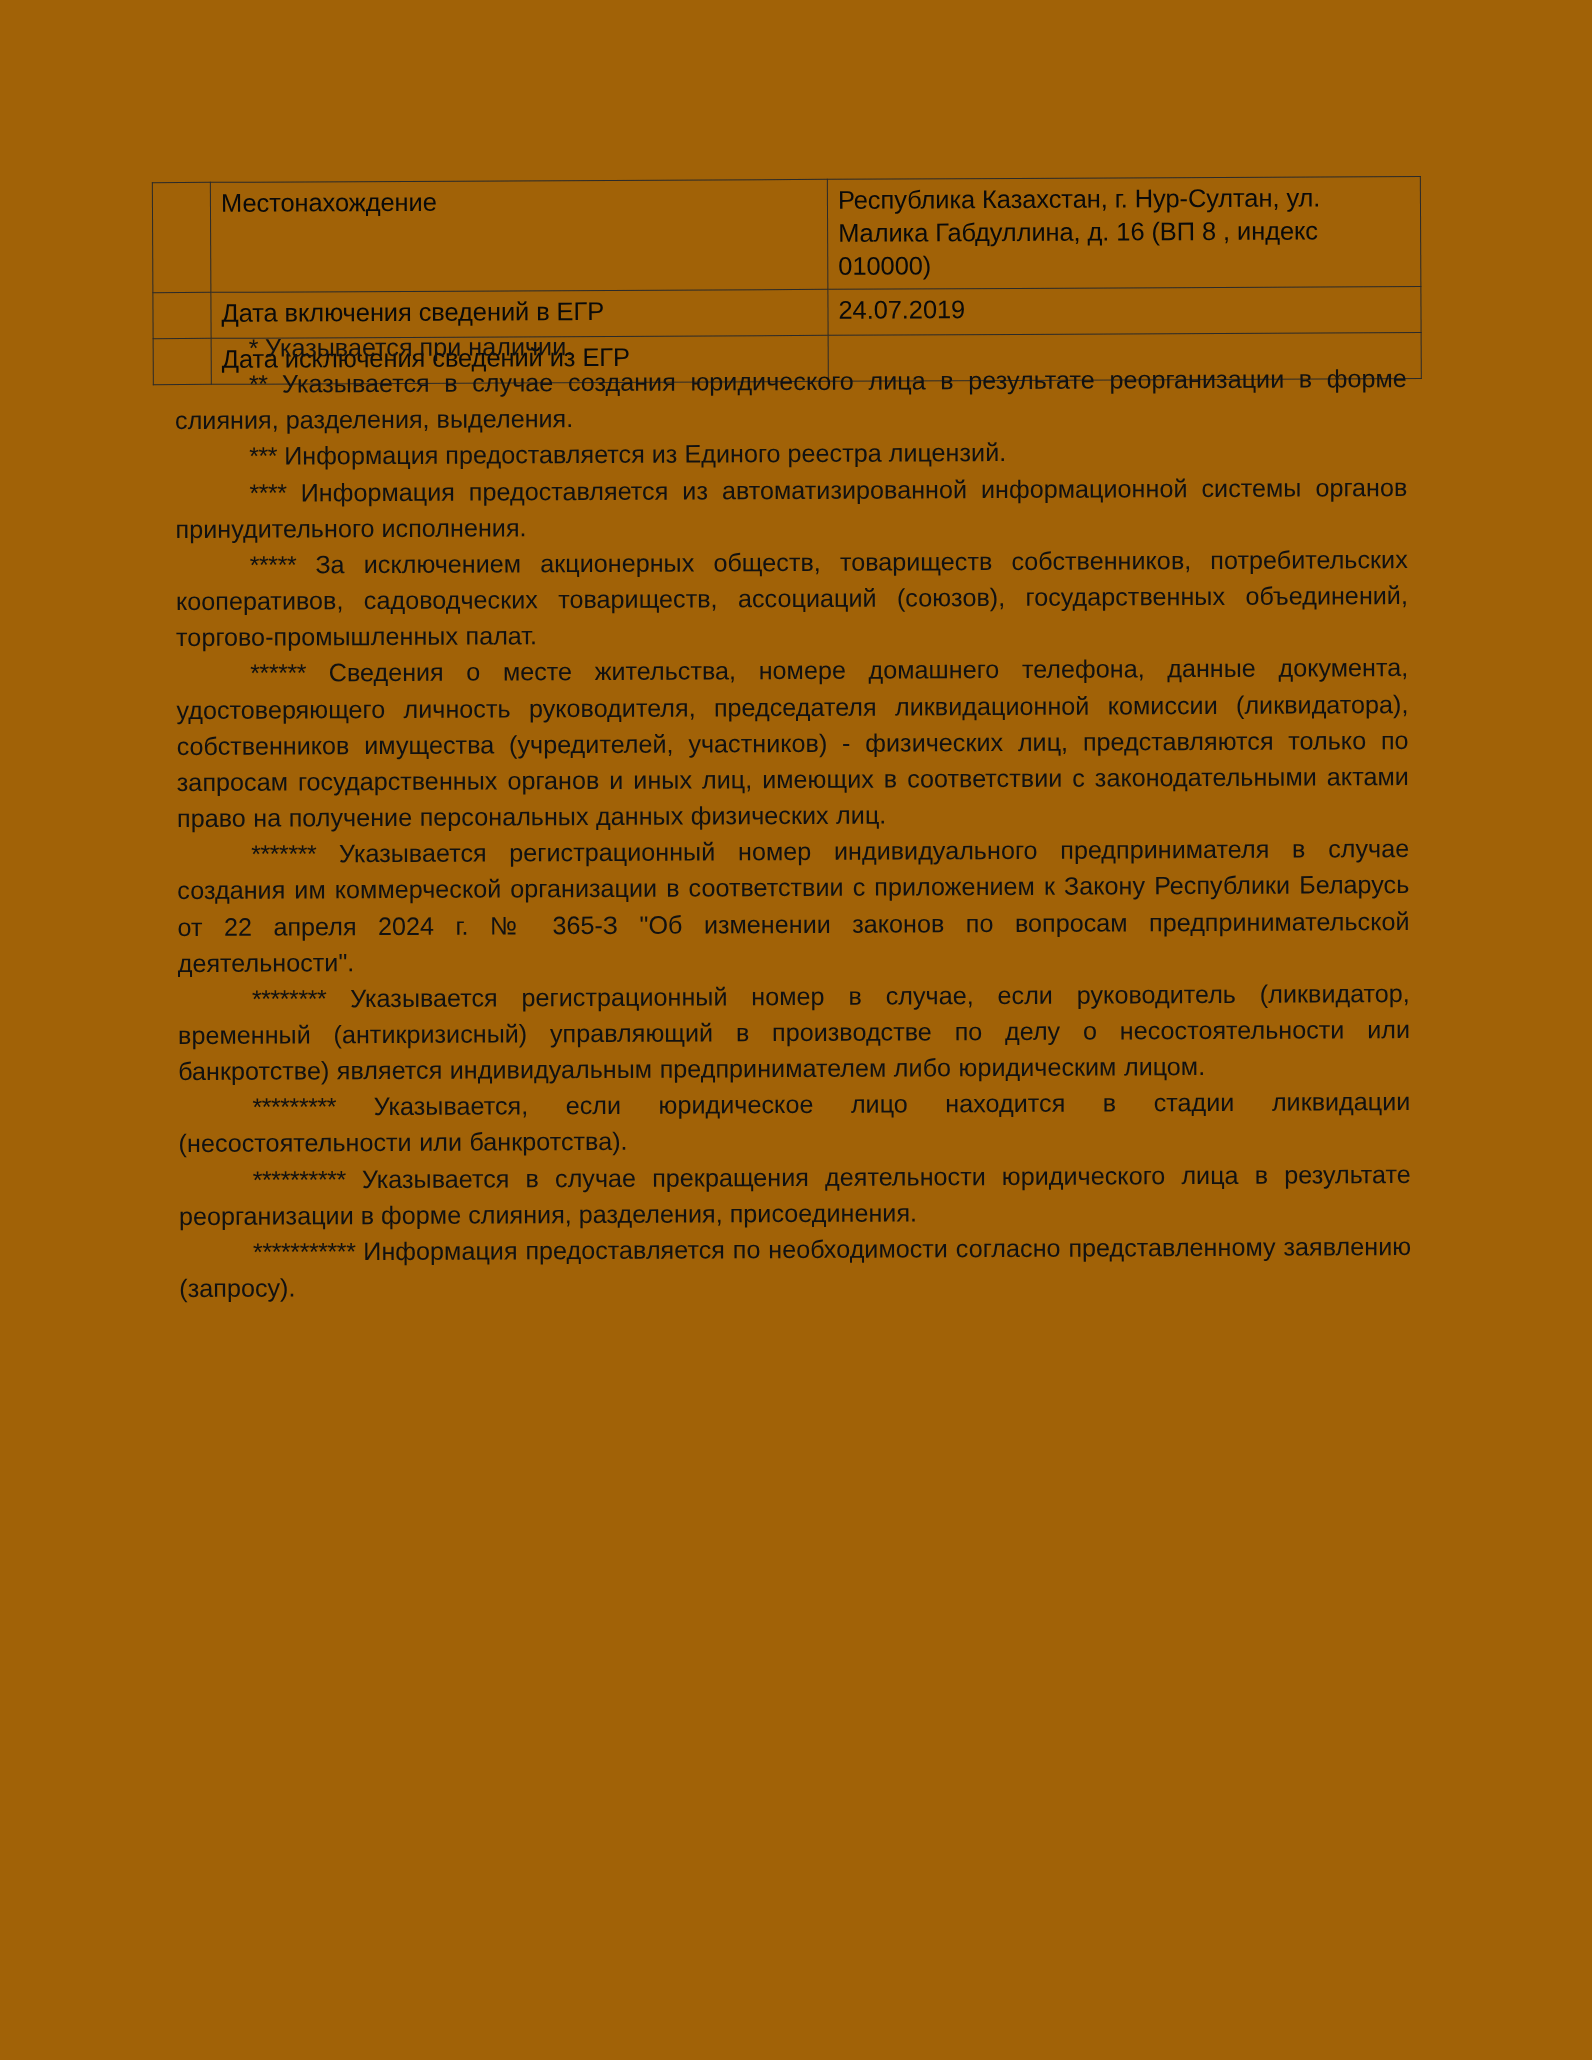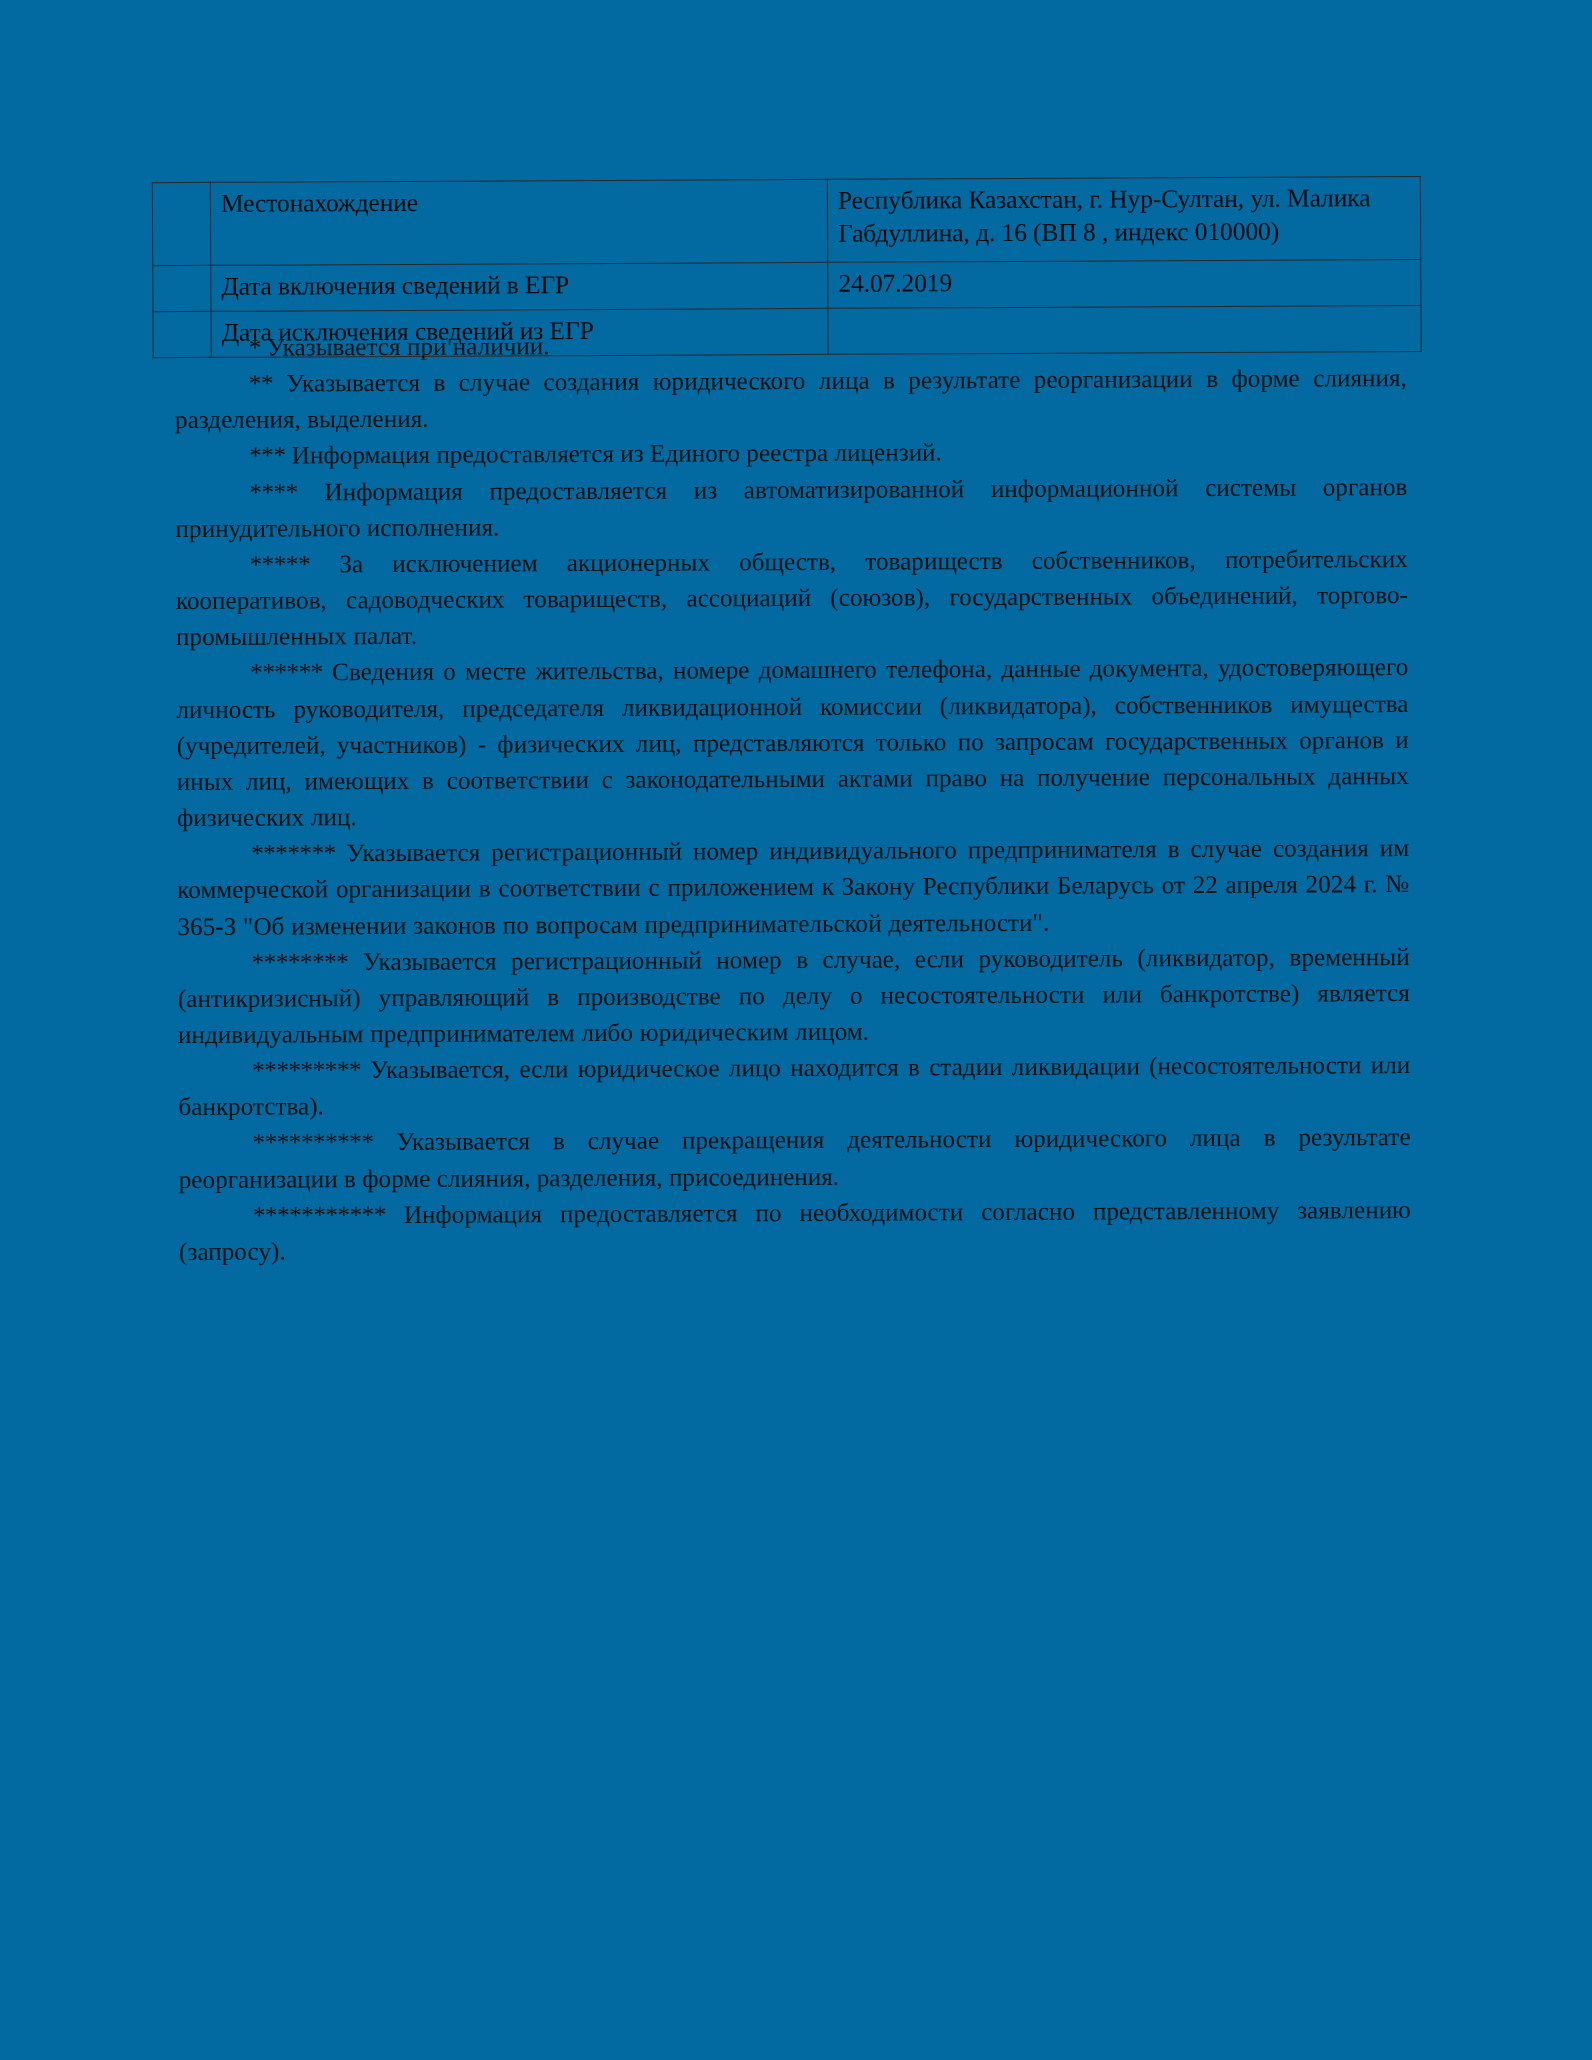--- a/index.html
+++ b/index.html
@@ -4,23 +4,23 @@
 <style>
   html, body {
     margin: 0;
     padding: 0;
     background: #ffffff;
   }
   .page {
     position: relative;
     width: 1592px;
     height: 2060px;
-    background: #0369a1;
+    background: #a16207;
     overflow: hidden;
-    font-family: Liberation Serif, serif;
+    font-family: Liberation Sans, sans-serif;
     color: #0a0a0a;
   }
   
   .scan-content {
     position: absolute;
     left: 0;
     top: 0;
     width: 1592px;
     height: 2060px;
     transform: rotate(-0.28deg);

